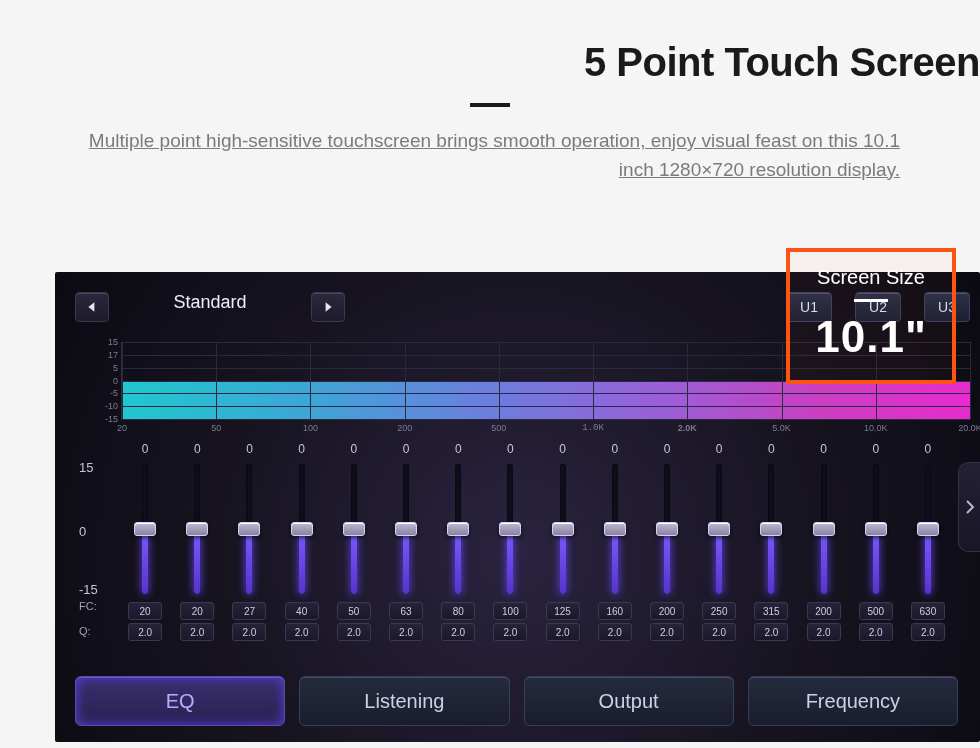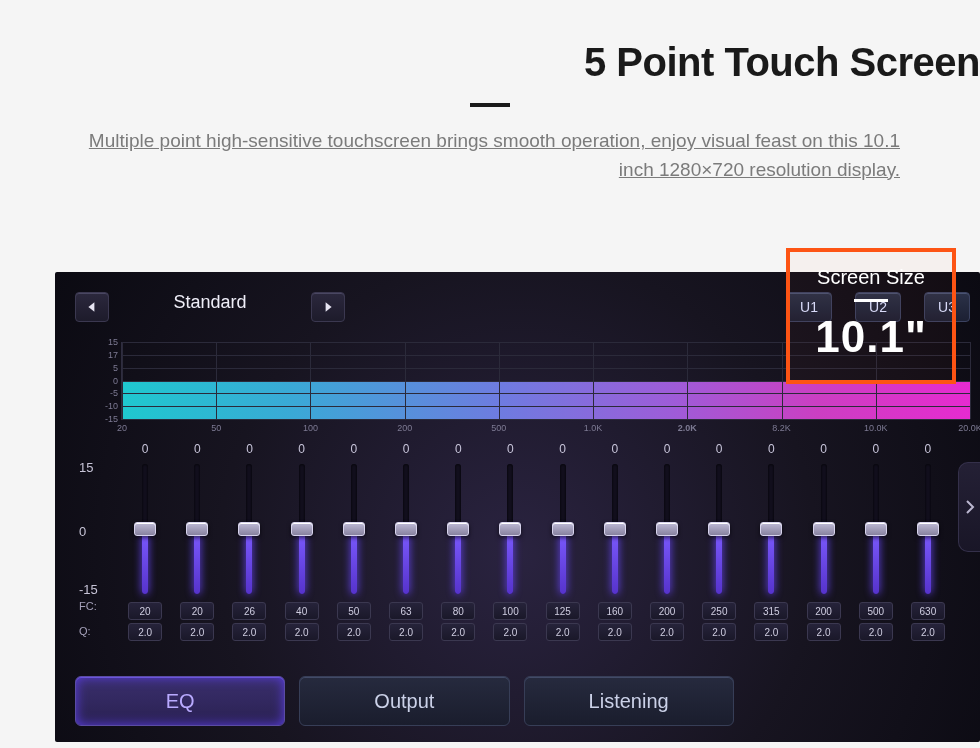--- a/index.html
+++ b/index.html
@@ -221,25 +221,25 @@
       <div class="xlab" style="left: 0%;">20</div>
       <div class="grid-x" style="top: 0px; bottom: 0px; width: 1px; left: 11.1111%;"></div>
       <div class="xlab" style="left: 11.1111%;">50</div>
       <div class="grid-x" style="top: 0px; bottom: 0px; width: 1px; left: 22.2222%;"></div>
       <div class="xlab" style="left: 22.2222%;">100</div>
       <div class="grid-x" style="top: 0px; bottom: 0px; width: 1px; left: 33.3333%;"></div>
       <div class="xlab" style="left: 33.3333%;">200</div>
       <div class="grid-x" style="top: 0px; bottom: 0px; width: 1px; left: 44.4444%;"></div>
       <div class="xlab" style="left: 44.4444%;">500</div>
       <div class="grid-x" style="top: 0px; bottom: 0px; width: 1px; left: 55.5556%;"></div>
-      <div class="xlab" style="left: 55.5556%;">1.0K</div>
+      <div class="xlab" style="left: 55.5556%; font-family: Liberation Mono, monospace;">1.0K</div>
       <div class="grid-x" style="top: 0px; bottom: 0px; width: 1px; left: 66.6667%;"></div>
       <div class="xlab" style="left: 66.6667%; font-weight: bold;">2.0K</div>
       <div class="grid-x" style="top: 0px; bottom: 0px; width: 1px; left: 77.7778%;"></div>
-      <div class="xlab" style="left: 77.7778%;">8.2K</div>
+      <div class="xlab" style="left: 77.7778%;">5.0K</div>
       <div class="grid-x" style="top: 0px; bottom: 0px; width: 1px; left: 88.8889%;"></div>
       <div class="xlab" style="left: 88.8889%;">10.0K</div>
       <div class="grid-x" style="top: 0px; bottom: 0px; width: 1px; left: 100%;"></div>
       <div class="xlab" style="left: 100%;">20.0K</div>
     </div>
 
   <div class="bank">
     <div class="ylabs">
       <span style="top:18px">15</span>
       <span style="top:82px">0</span>
@@ -263,21 +263,21 @@
           </div>
           <div class="pill">20</div>
           <div class="pill">2.0</div>
         </div>
         <div class="ch">
           <div class="val">0</div>
           <div class="track">
             <div class="trackglow"></div>
             <div class="thumb"></div>
           </div>
-          <div class="pill">26</div>
+          <div class="pill">27</div>
           <div class="pill">2.0</div>
         </div>
         <div class="ch">
           <div class="val">0</div>
           <div class="track">
             <div class="trackglow"></div>
             <div class="thumb"></div>
           </div>
           <div class="pill">40</div>
           <div class="pill">2.0</div>
@@ -396,22 +396,23 @@
   </div>
 
   <div class="scroll-next">
     <svg width="10" height="16" viewBox="0 0 10 16">
         <path d="M2 2 L8 8 L2 14" fill="none" stroke="#bbb7d0" stroke-width="2"></path>
       </svg>
   </div>
 
   <div class="tabs">
     <div class="tab active">EQ</div>
+    <div class="tab">Listening</div>
     <div class="tab">Output</div>
-    <div class="tab">Listening</div>
+    <div class="tab">Frequency</div>
   </div>
 </div>
 
 <div class="badge">
   <div class="t1">Screen Size</div>
   <div class="line"></div>
   <div class="t2">10.1"</div>
 </div>
 
 </body></html>

